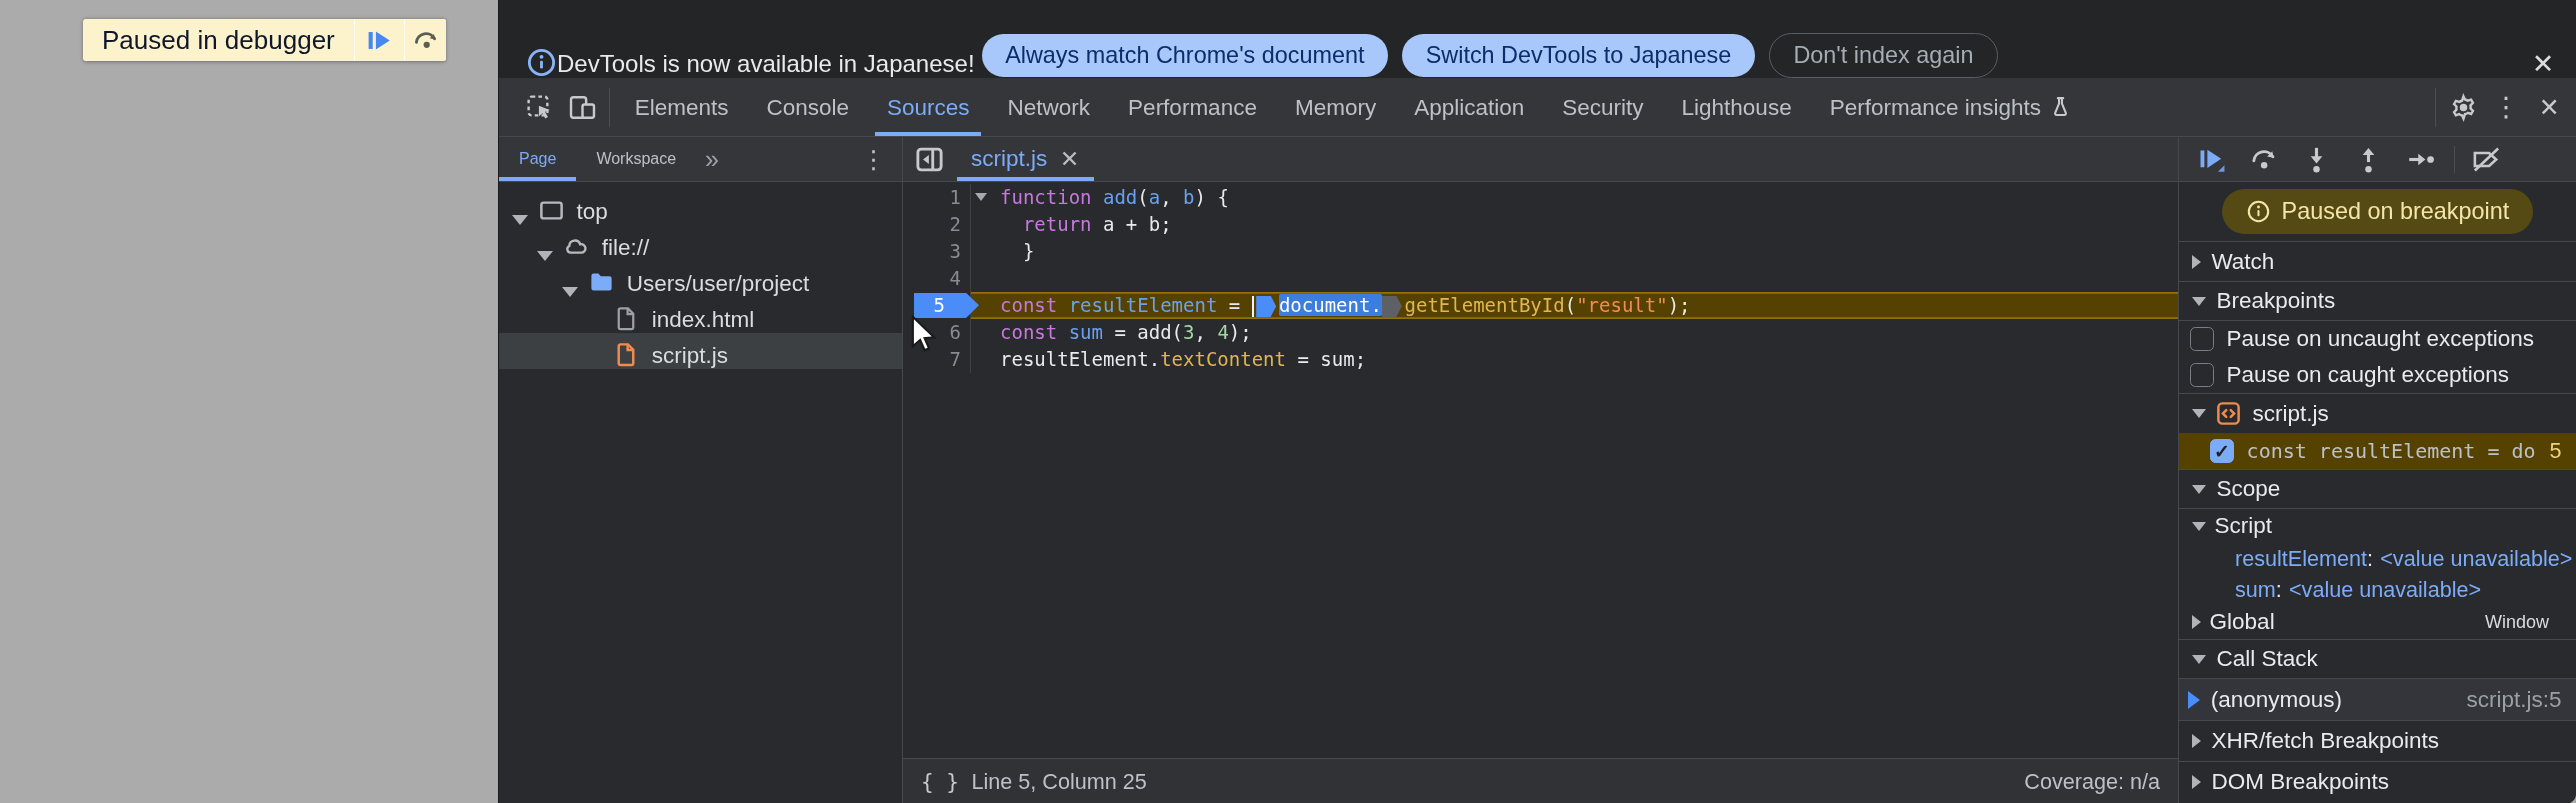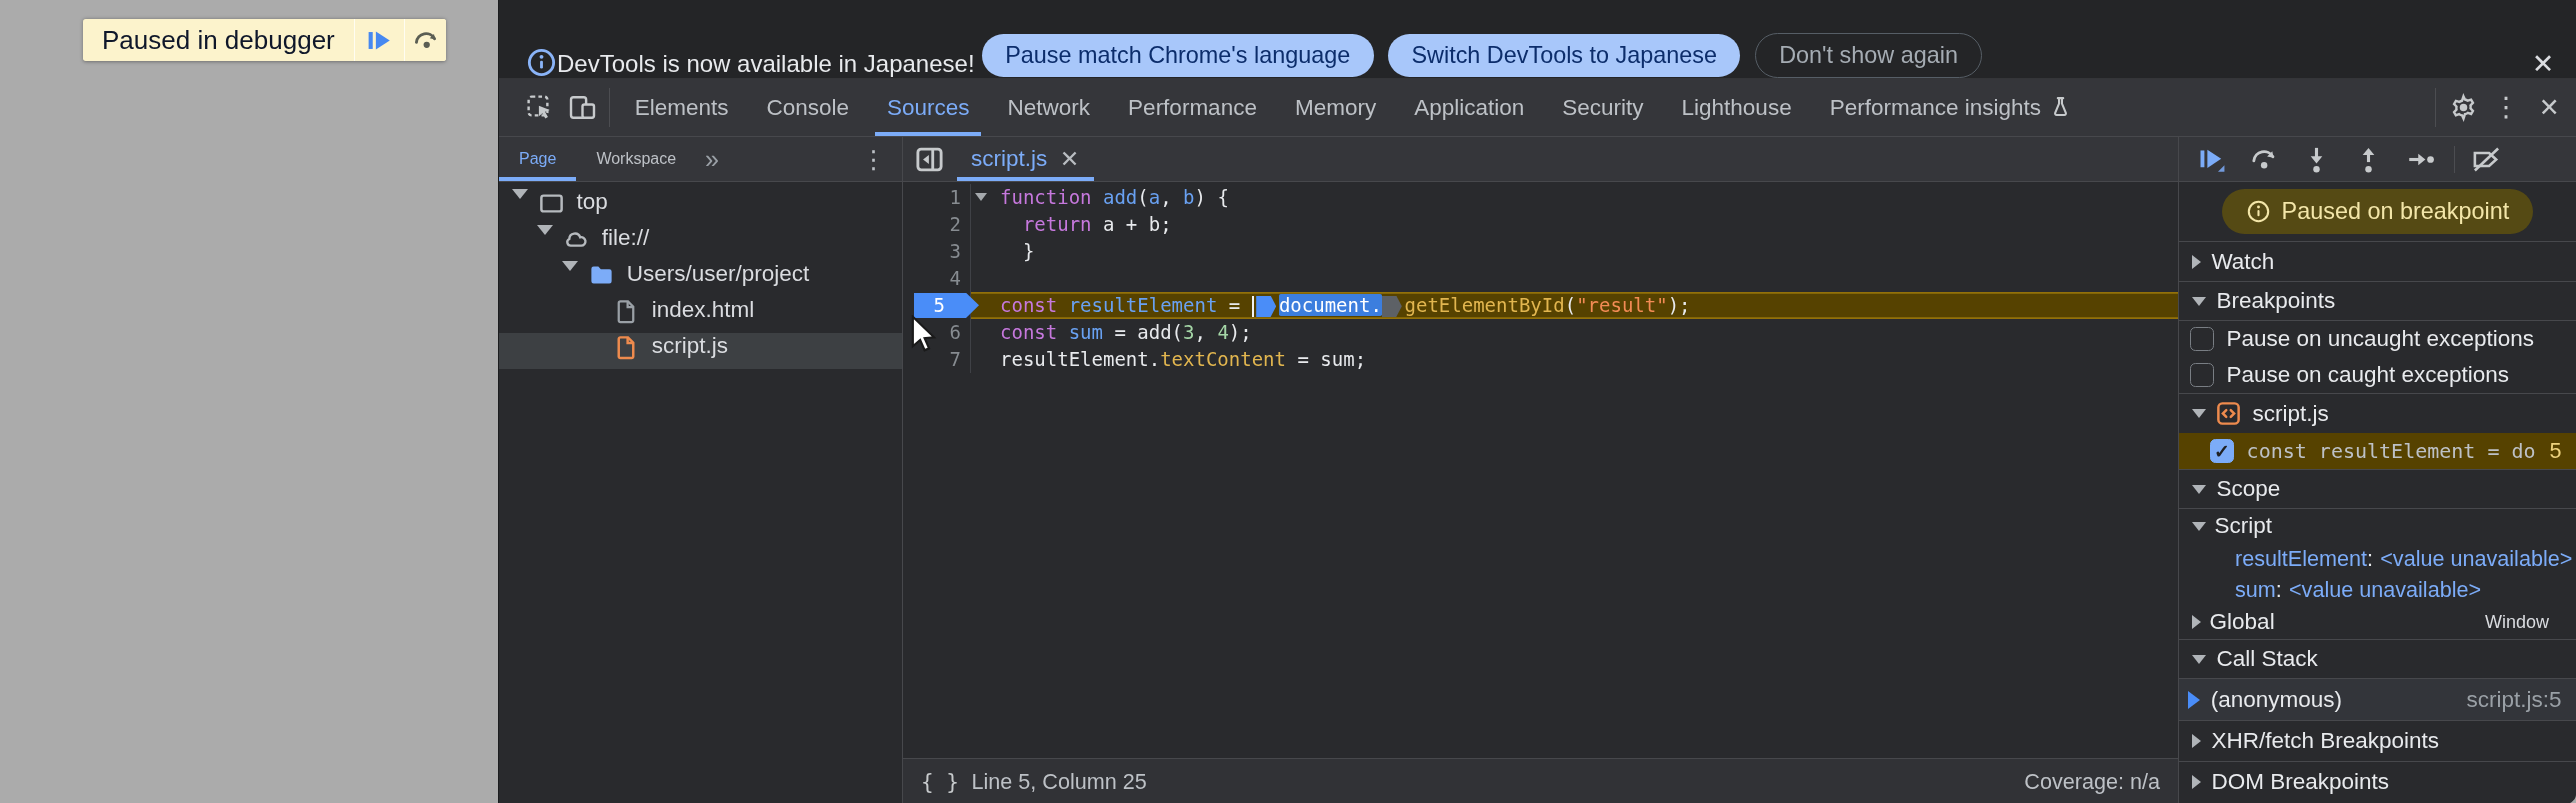--- a/index.html
+++ b/index.html
@@ -73,21 +73,21 @@
       display:flex;align-items:stretch}
 
   
   .navigator{width:404px;flex:none;display:flex;flex-direction:column;border-right:0.9px solid var(--border)}
   .nav-tab{position:relative;display:flex;align-items:center;padding:0 20px;font-size:16px;color:var(--text-mid);cursor:pointer}
   .nav-tab.active{color:var(--blue)}
   .nav-tab.active::after{content:"";position:absolute;left:0;right:0;bottom:0;height:4.5px;background:var(--blue)}
   .nav-more{display:flex;align-items:center;font-size:25px;color:var(--text-dim);padding:0 9px;cursor:pointer}
   .nav-kebab{margin-left:auto;display:flex;align-items:center;padding:0 16px;color:var(--text-mid);font-size:25px;cursor:pointer}
   .tree{padding-top:7.2px;flex:1;overflow:hidden}
-  .tree-row{height:36px;display:flex;align-items:flex-start;font-size:22.5px;color:#dadce0;cursor:pointer;white-space:nowrap}
+  .tree-row{height:36px;display:flex;align-items:flex-end;font-size:22.5px;color:#dadce0;cursor:pointer;white-space:nowrap}
   .tree-row.selected{background:var(--sel-row)}
   .caret{width:0;height:0;flex:none;margin-right:9px}
   .caret.down{border-left:8px solid transparent;border-right:8px solid transparent;border-top:10px solid #b0b4b8}
   .caret.right{border-top:8px solid transparent;border-bottom:8px solid transparent;border-left:10px solid #b0b4b8}
   .caret.none{border:none;width:16px}
   .tree-icon{width:29px;height:29px;flex:none;margin-right:10.8px;display:flex;align-items:center;justify-content:center}
 
   
   .editor{flex:1;display:flex;flex-direction:column;min-width:0}
   .ed-collapse{display:flex;align-items:center;justify-content:center;width:52px;background:none;border:none;cursor:pointer}
@@ -198,23 +198,23 @@
     <div class="infobar">
       <span>
         <svg width="31" height="31" viewBox="0 0 24 24">
             <circle cx="12" cy="12" r="9.4" fill="none" stroke="#8ab4f8" stroke-width="2.2"></circle>
             <rect x="10.9" y="10.6" width="2.2" height="6" rx="1" fill="#8ab4f8"></rect>
             <circle cx="12" cy="7.6" r="1.5" fill="#8ab4f8"></circle>
           </svg>
       </span>
       <span class="infobar-msg">DevTools is now available in Japanese!</span>
       <div class="ib-actions">
-          <button class="ib-btn filled">Pause match Chrome's language</button>
+          <button class="ib-btn filled">Always match Chrome's document</button>
           <button class="ib-btn filled">Switch DevTools to Japanese</button>
-          <button class="ib-btn outline">Don't show again</button>
+          <button class="ib-btn outline">Don't index again</button>
         </div>
       <button class="ib-close">✕</button>
     </div>
 
     <div class="tabbar">
       <button class="tb-iconbtn">
         <span>
           <svg width="29" height="29" viewBox="0 0 24 24">
               <rect x="3" y="3" width="15.5" height="15.5" rx="2.5" fill="none" stroke="#c7cacc" stroke-width="2" stroke-dasharray="3 2.6"></rect>
               <path d="M11.5 10.5 L20.5 14 L16.6 15.6 L19 19.8 L16.8 21 L14.4 16.8 L11.5 19.2 Z" fill="#c7cacc"></path>

